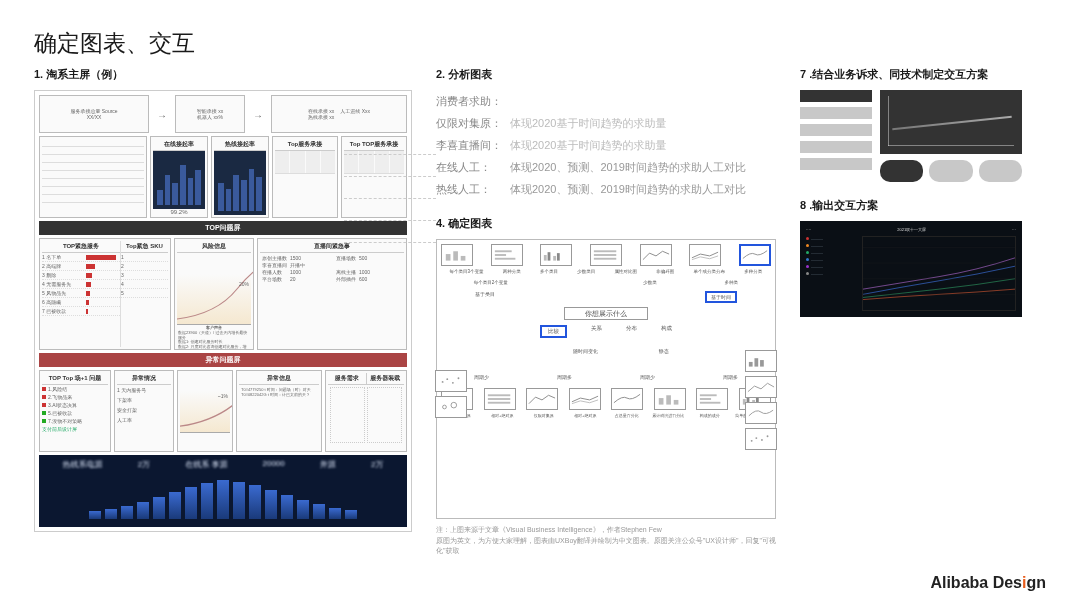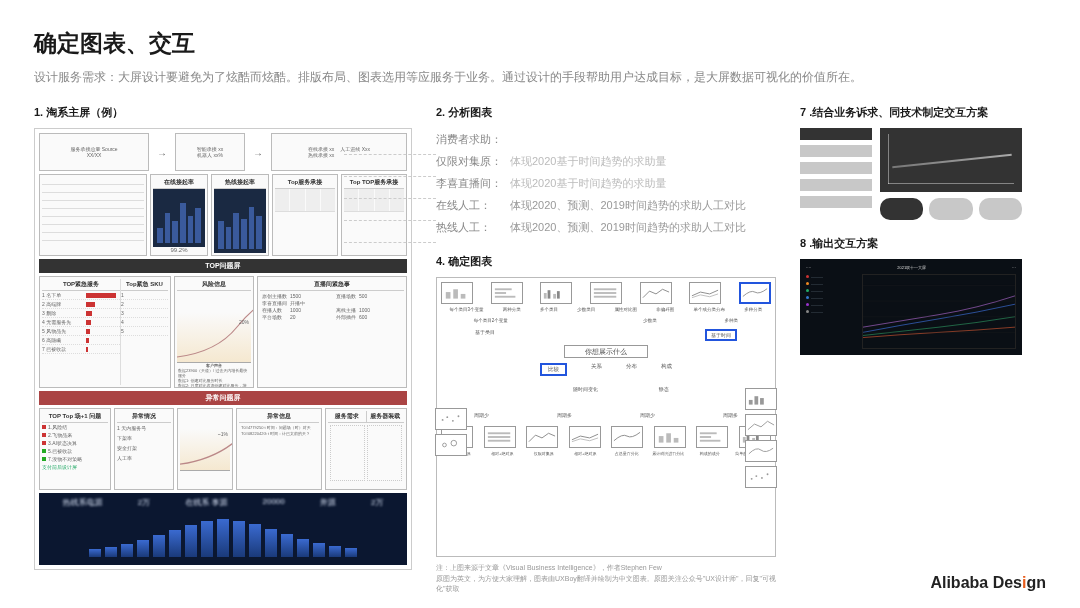--- a/index.html
+++ b/index.html
@@ -5,21 +5,21 @@
   * { margin: 0; padding: 0; box-sizing: border-box; }
   body {
     width: 1080px;
     height: 608px;
     background: #ffffff;
     font-family: "PingFang SC", "Microsoft YaHei", sans-serif;
     position: relative;
     overflow: hidden;
   }
   .slide { padding: 28px 34px 20px 34px; }
-  .title { font-size: 23px; font-weight: 700; color: #1a1a1a; margin-bottom: 8px; }
+  .title { font-size: 23px; font-weight: 400; color: #1a1a1a; margin-bottom: 8px; }
   .subtitle { font-size: 12px; color: #888; line-height: 1.7; margin-bottom: 18px; }
 
   .columns { display: flex; gap: 24px; }
   .col-left { width: 378px; }
   .col-mid { width: 340px; }
   .col-right { width: 222px; }
 
   .section-heading { font-size: 11px; font-weight: 700; color: #1a1a1a; margin-bottom: 8px; }
 
   
@@ -138,21 +138,20 @@
 
   
   .connector { position:absolute; border-top:1px dashed #ccc; height:0; }
 
 </style>
 </head>
 <body>
 
 <div class="slide">
   <div class="title">确定图表、交互</div>
-  <div class="subtitle">设计服务需求：大屏设计要避免为了炫酷而炫酷。排版布局、图表选用等应服务于业务。通过设计的手段帮助用户达成目标，是大屏数据可视化的价值所在。</div>
 
   <div class="columns">
 
     <div class="col-left">
       <div class="section-heading">1. 淘系主屏（例）</div>
 
       <div class="dash">
 
         <div class="dash-row dash-header">
           <div class="box dash-top-box" style="flex:0 0 110px;">

